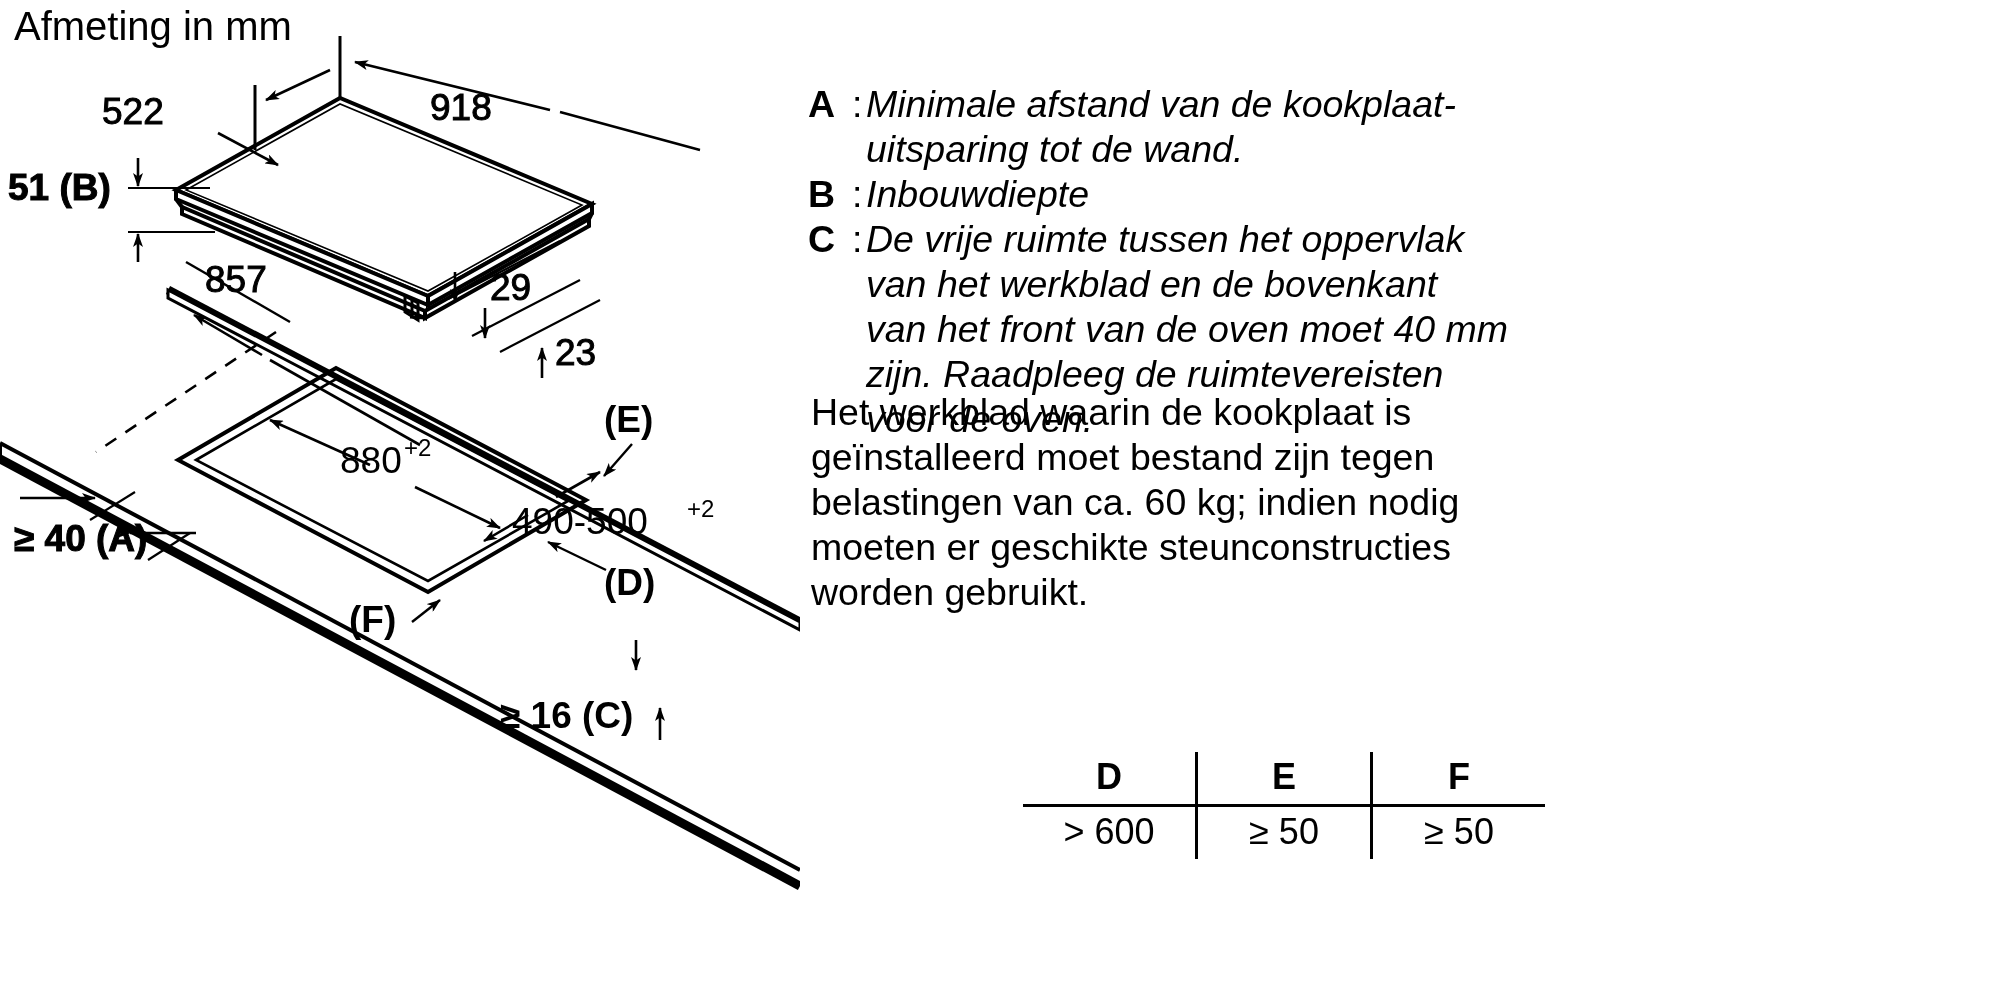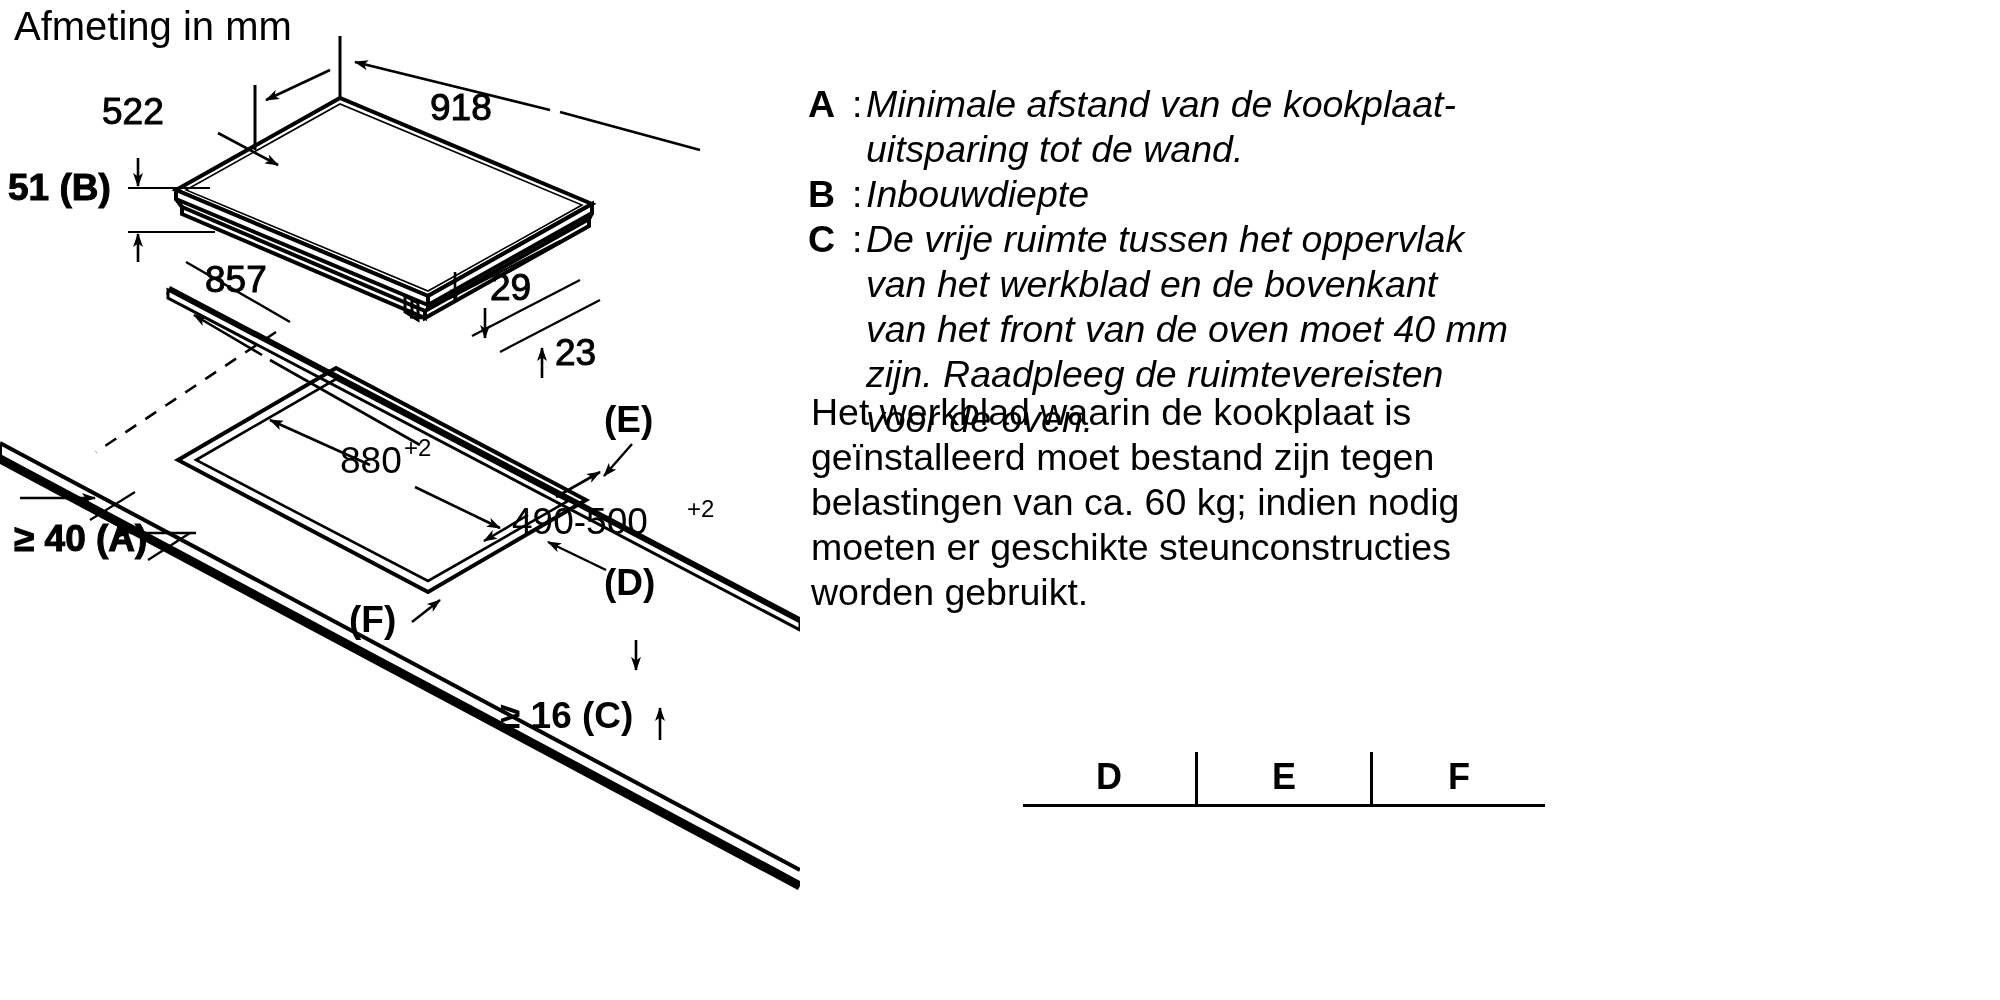--- a/index.html
+++ b/index.html
@@ -286,17 +286,22 @@
 
     <table id="dim-table">
       <thead>
         <tr>
           <th>D</th>
           <th class="col-sep">E</th>
           <th class="col-sep">F</th>
         </tr>
       </thead>
       <tbody>
+        <tr class="row-sep">
+          <td>&gt; 600</td>
+          <td class="col-sep">≥ 50</td>
+          <td class="col-sep">≥ 50</td>
+        </tr>
       </tbody>
     </table>
 
   </div>
 </div>
 
 </body></html>

